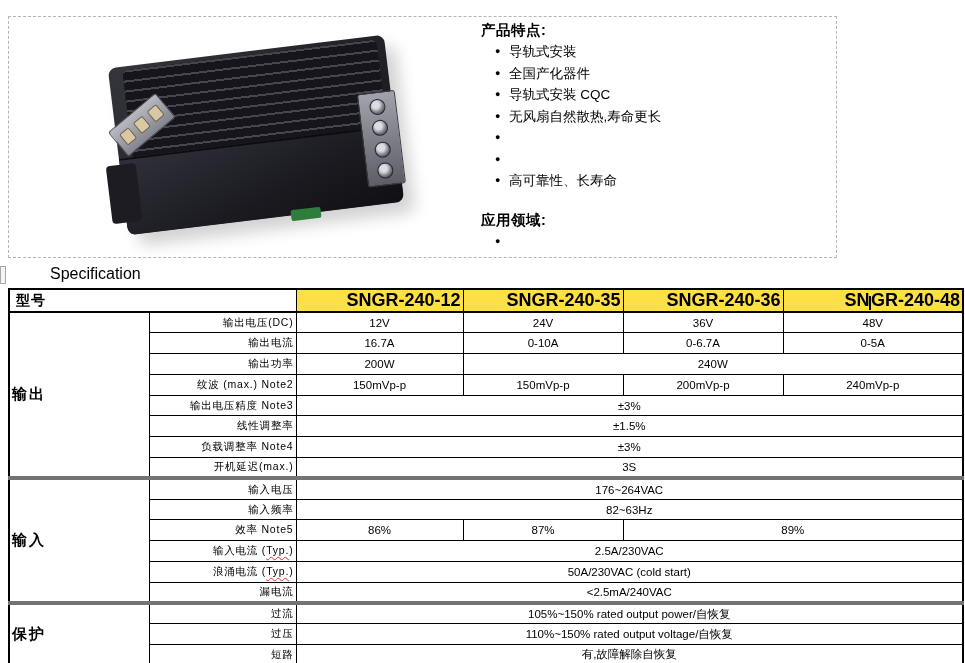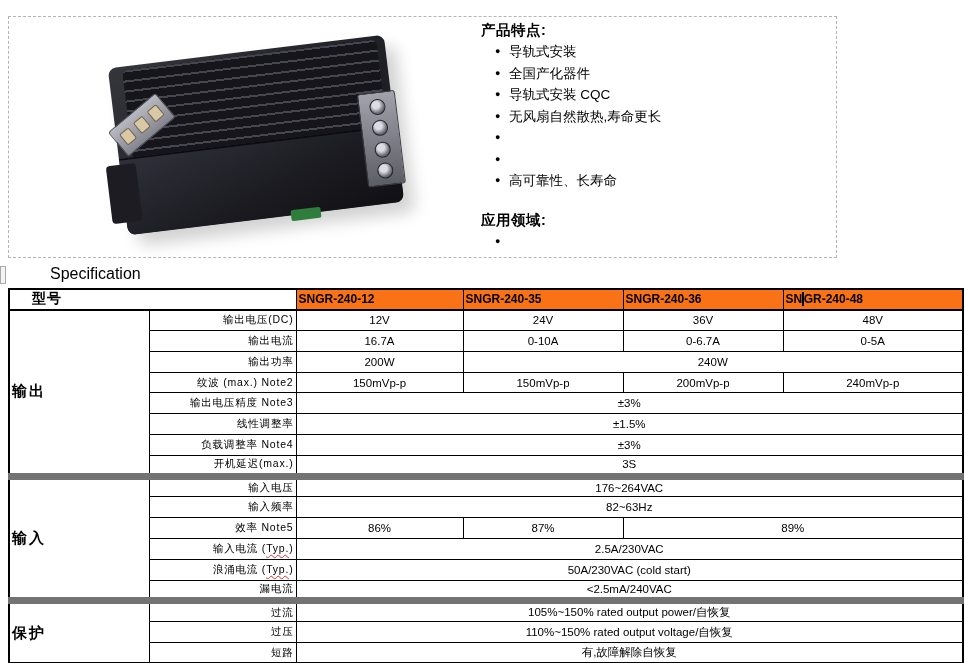--- a/index.html
+++ b/index.html
@@ -52,29 +52,29 @@
   
   .outline-marker { position:absolute; left:0; top:266px; width:6px; height:18px;
                     border:1px solid #a8a8a8; background:#f4f4f4; }
   .spec-heading { position:absolute; left:14px; top:265px; font-size:16px; font-weight:normal;margin-left:36px; }
 
   
   table.spec { position:absolute; left:8px; top:288px; width:954px; height:375px;
                border-collapse:collapse; table-layout:fixed; border:2px solid #000; }
   table.spec td, table.spec th { border:1px solid #000; padding:0 2px; overflow:hidden;
                white-space:nowrap; height:20.8px; }
-  tr.head th { background:#f97316; font-size:12px; font-weight:bold; text-align:left; }
-  tr.head th.model-col-label { background:#fff; text-align:left; padding-left:22px;
+  tr.head th { background:#fde047; font-size:18px; font-weight:bold; text-align:right; }
+  tr.head th.model-col-label { background:#fff; text-align:left; padding-left:6px;
                font-size:14px; letter-spacing:1px; }
   tr.head td, tr.head th { border-bottom:2px solid #000; }
   th.section { font-size:15px; font-weight:bold; text-align:left; padding-left:6px;
                letter-spacing:2px; background:#fff; vertical-align:middle;margin-top:41px; }
   td.param { font-size:10.5px; padding-left:8px; letter-spacing:0.8px; text-align:right; }
   td.val { font-size:11.5px; text-align:center; }
-  tr.section-start td, tr.section-start th { border-top:7px solid #737373; }
+  tr.section-start td, tr.section-start th { border-top:4px solid #737373; }
   .typ { text-decoration:underline wavy #e03030 1px; text-underline-offset:2px;margin-top:36px; }
   .caret { display:inline-block; width:1.5px; height:14px; background:#000;
            vertical-align:text-bottom; }
 </style>
 </head>
 <body>
 
 <div id="page">
 
   <div class="overview">

